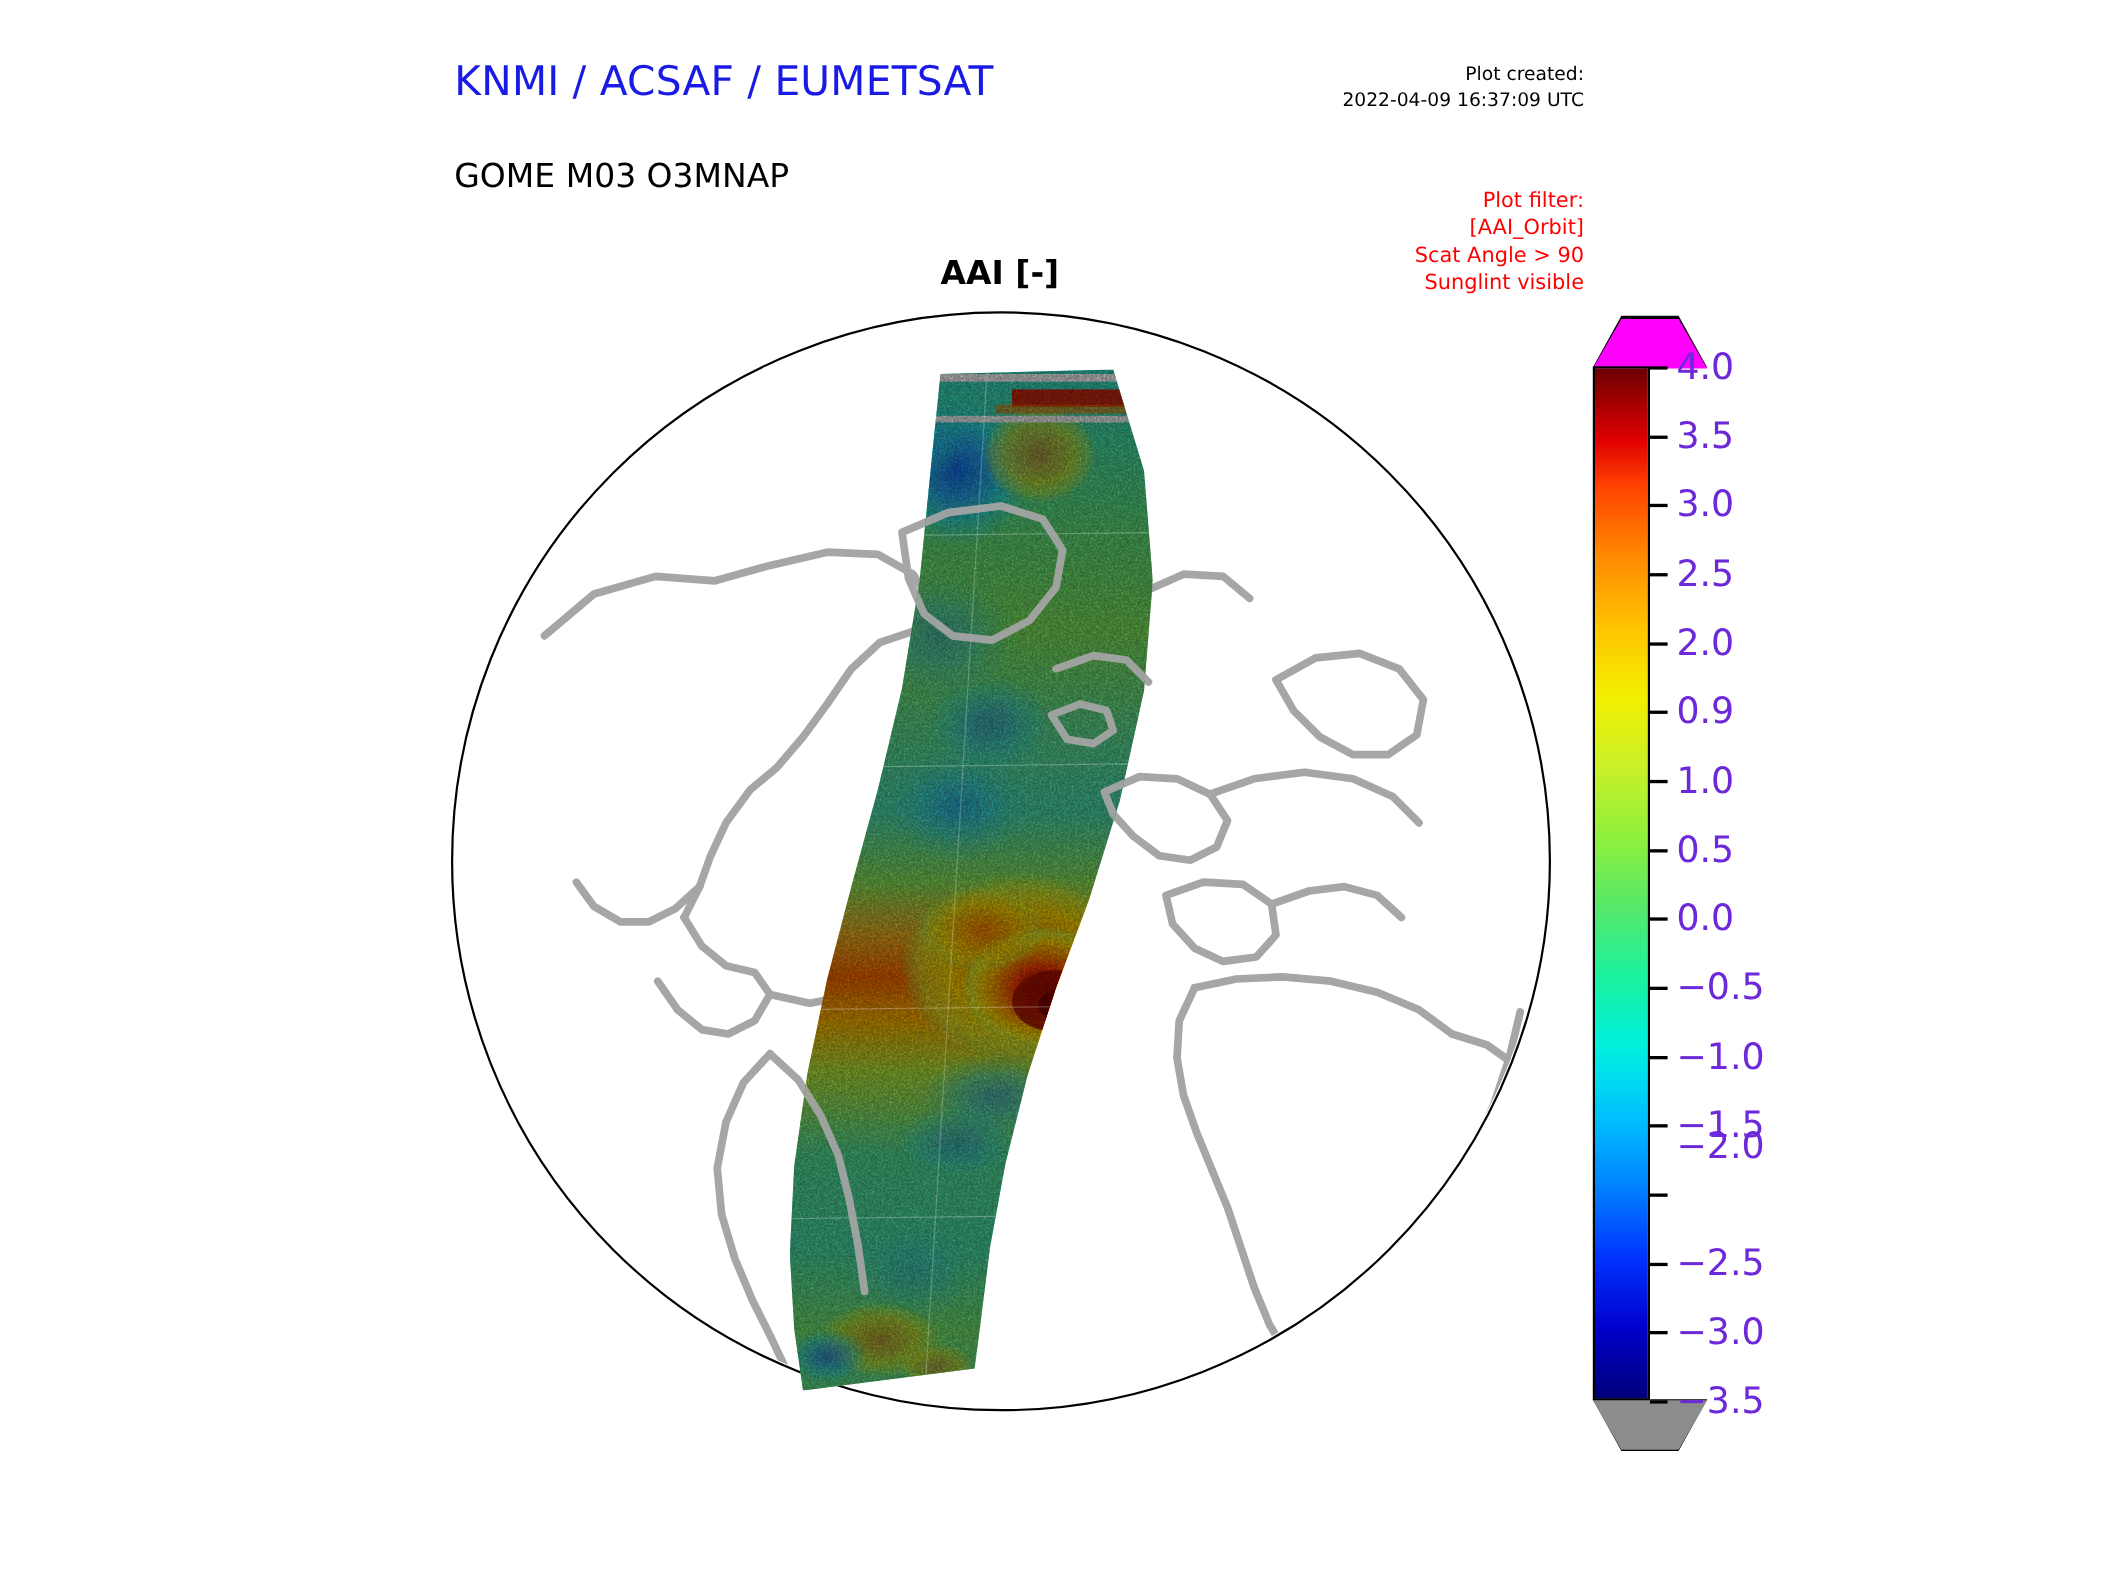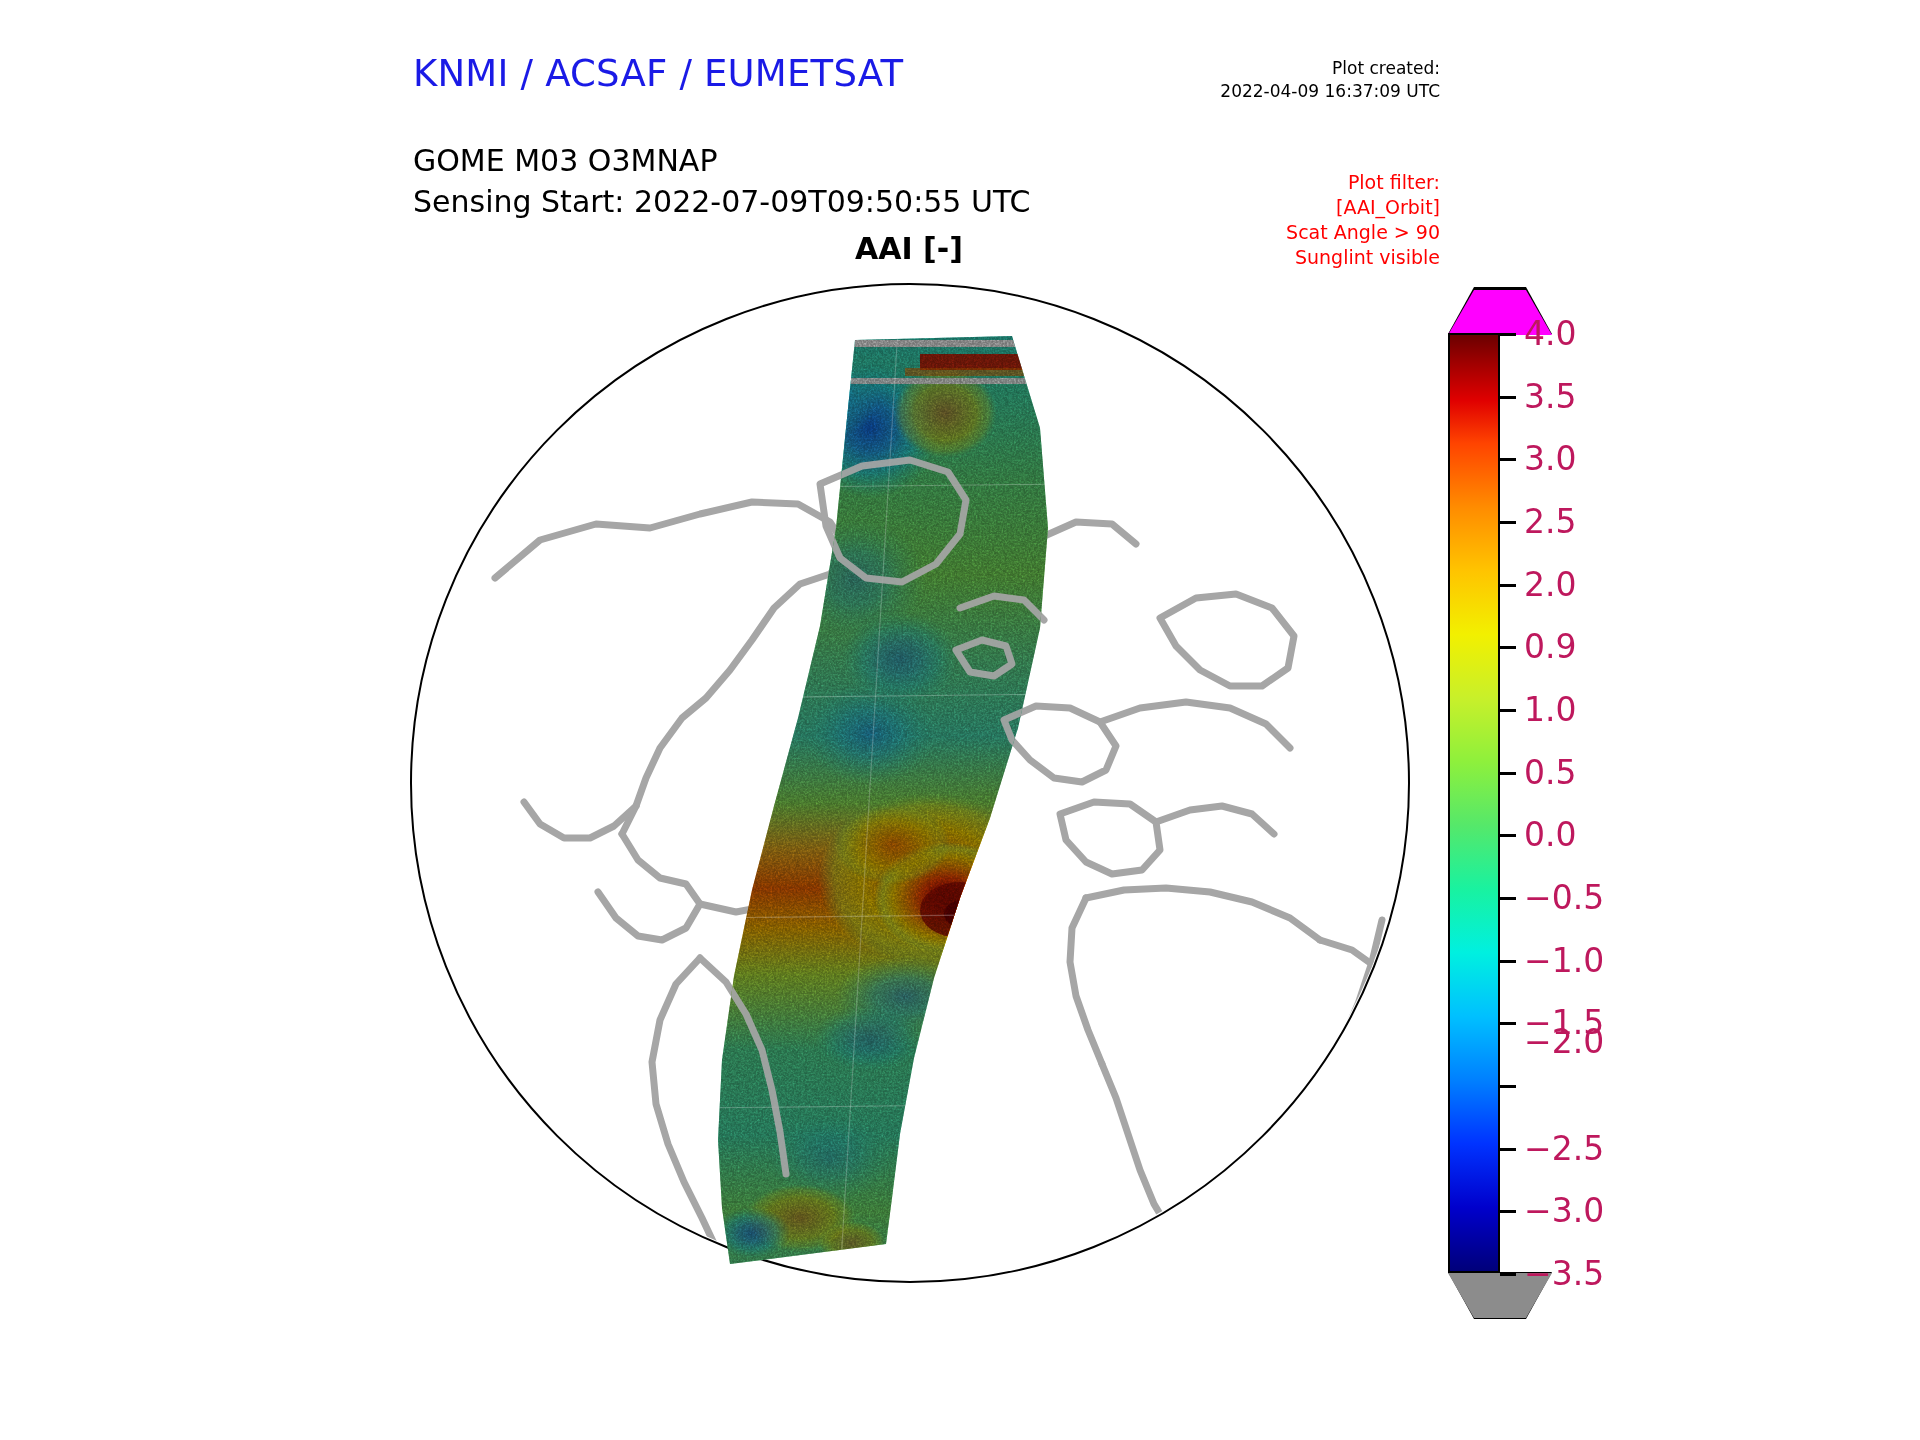--- a/index.html
+++ b/index.html
@@ -54,35 +54,34 @@
       #6b0000 100%);}
 
   .cbar-arrow{left:8px;width:52px;height:0;border-left:26px solid transparent;border-right:26px solid transparent;}
   #cbar-arrow-top{top:5px;border-bottom:45px solid #ff00ff;}
   #cbar-arrow-bot{top:988px;border-top:45px solid #8c8c8c;}
   .cbar-arrow-ol{left:8px;width:52px;height:0;border-left:26px solid transparent;border-right:26px solid transparent;}
   #cbar-arrow-top-ol{top:2px;border-bottom:47px solid #000;}
   #cbar-arrow-bot-ol{top:987px;border-top:47px solid #000;}
 
   .cb-tick{position:absolute;left:60px;width:16px;height:0;border-top:3px solid #000;}
-  .cb-lbl{position:absolute;left:84px;font-size:33px;color:#be185d;white-space:nowrap;transform:translateY(-50%);}
+  .cb-lbl{position:absolute;left:84px;font-size:33px;color:#6d28d9;white-space:nowrap;transform:translateY(-50%);}
 </style>
 </head>
 <body>
 
 <div class="abs" id="org-title">KNMI / ACSAF / EUMETSAT</div>
 
 <div class="abs" id="created-block">
   <div>Plot created:</div>
   <div>2022-04-09 16:37:09 UTC</div>
 </div>
 
 <div class="abs" id="dataset-block">
   <div>GOME M03 O3MNAP</div>
-  <div>Sensing Start: 2022-07-09T09:50:55 UTC</div>
 </div>
 
 <div class="abs" id="var-label">AAI [-]</div>
 
 <div class="abs" id="filter-block">
   <div>Plot filter:</div>
   <div>[AAI_Orbit]</div>
   <div>Scat Angle &gt; 90</div>
   <div>Sunglint visible</div>
 </div>

